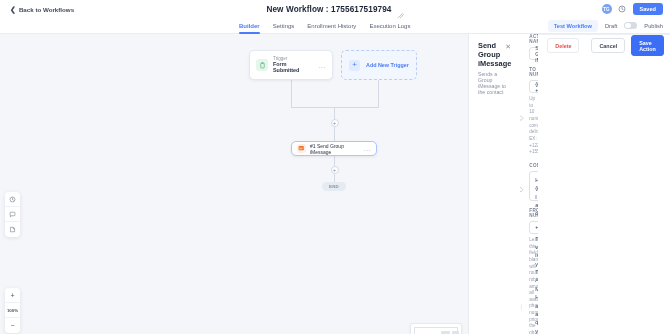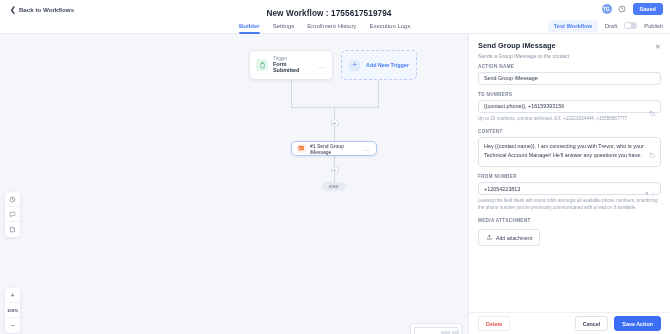--- a/index.html
+++ b/index.html
@@ -18,21 +18,21 @@
     border-bottom: none;
   }
   .back-link {
     display: flex; align-items: center; gap: 3px;
     margin-left: 10px; color: #3f4a5a; font-size: 6.2px; font-weight: 600;
     cursor: pointer;
   }
   .chev-left { font-size: 7px; color: #3f4a5a; line-height: 1; }
   .wf-title-wrap {
     position: absolute; left: 0; right: 0; top: 0; height: 18px;
-    display: flex; align-items: flex-end; justify-content: center; gap: 5px;
+    display: flex; align-items: center; justify-content: center; gap: 5px;
     pointer-events: none;
   }
   .wf-title { font-size: 8.2px; font-weight: 700; color: #1b2436; letter-spacing: .1px; }
   .pencil-ic { width: 7px; height: 7px; opacity: .75; pointer-events: auto; cursor: pointer; }
   .top-right {
     position: absolute; right: 7px; top: 0; height: 18px;
     display: flex; align-items: center; gap: 6px;
   }
   .avatar {
     width: 10px; height: 10px; border-radius: 50%;
@@ -173,21 +173,21 @@
     background: #fff; border: 1px solid #e6eaf1; border-radius: 3px;
     box-shadow: 0 1px 3px rgba(25,40,80,.07); padding: 3px;
   }
   .minimap-inner { width: 100%; height: 100%; border: 1px solid #dfe4ec; background:#fff; position: relative; }
   .mm-blk { position: absolute; background: #dfe3ea; border-radius: .5px; }
 
   
   .panel {
     position: absolute; top: 34px; right: 0; width: 202px; height: 300px;
     background: #fff; border-left: 1px solid #e6eaf1;
-    display: flex; flex-direction: column;
+    display: flex; flex-direction: row;
   }
   .panel-head { padding: 7px 9px 5px 9px; position: relative; }
   .panel-title { font-size: 7.4px; font-weight: 700; color: #1b2436; }
   .panel-sub { font-size: 5.2px; color: #8b94a6; margin-top: 2.5px; }
   .panel-close {
     position: absolute; right: 8px; top: 8px; width: 8px; height: 8px;
     color: #8b94a6; font-size: 7px; line-height: 1; cursor: pointer;
     display: flex; align-items: center; justify-content: center;
   }
   .panel-body { flex: 1 1 auto; padding: 0 9px; overflow: hidden; }

